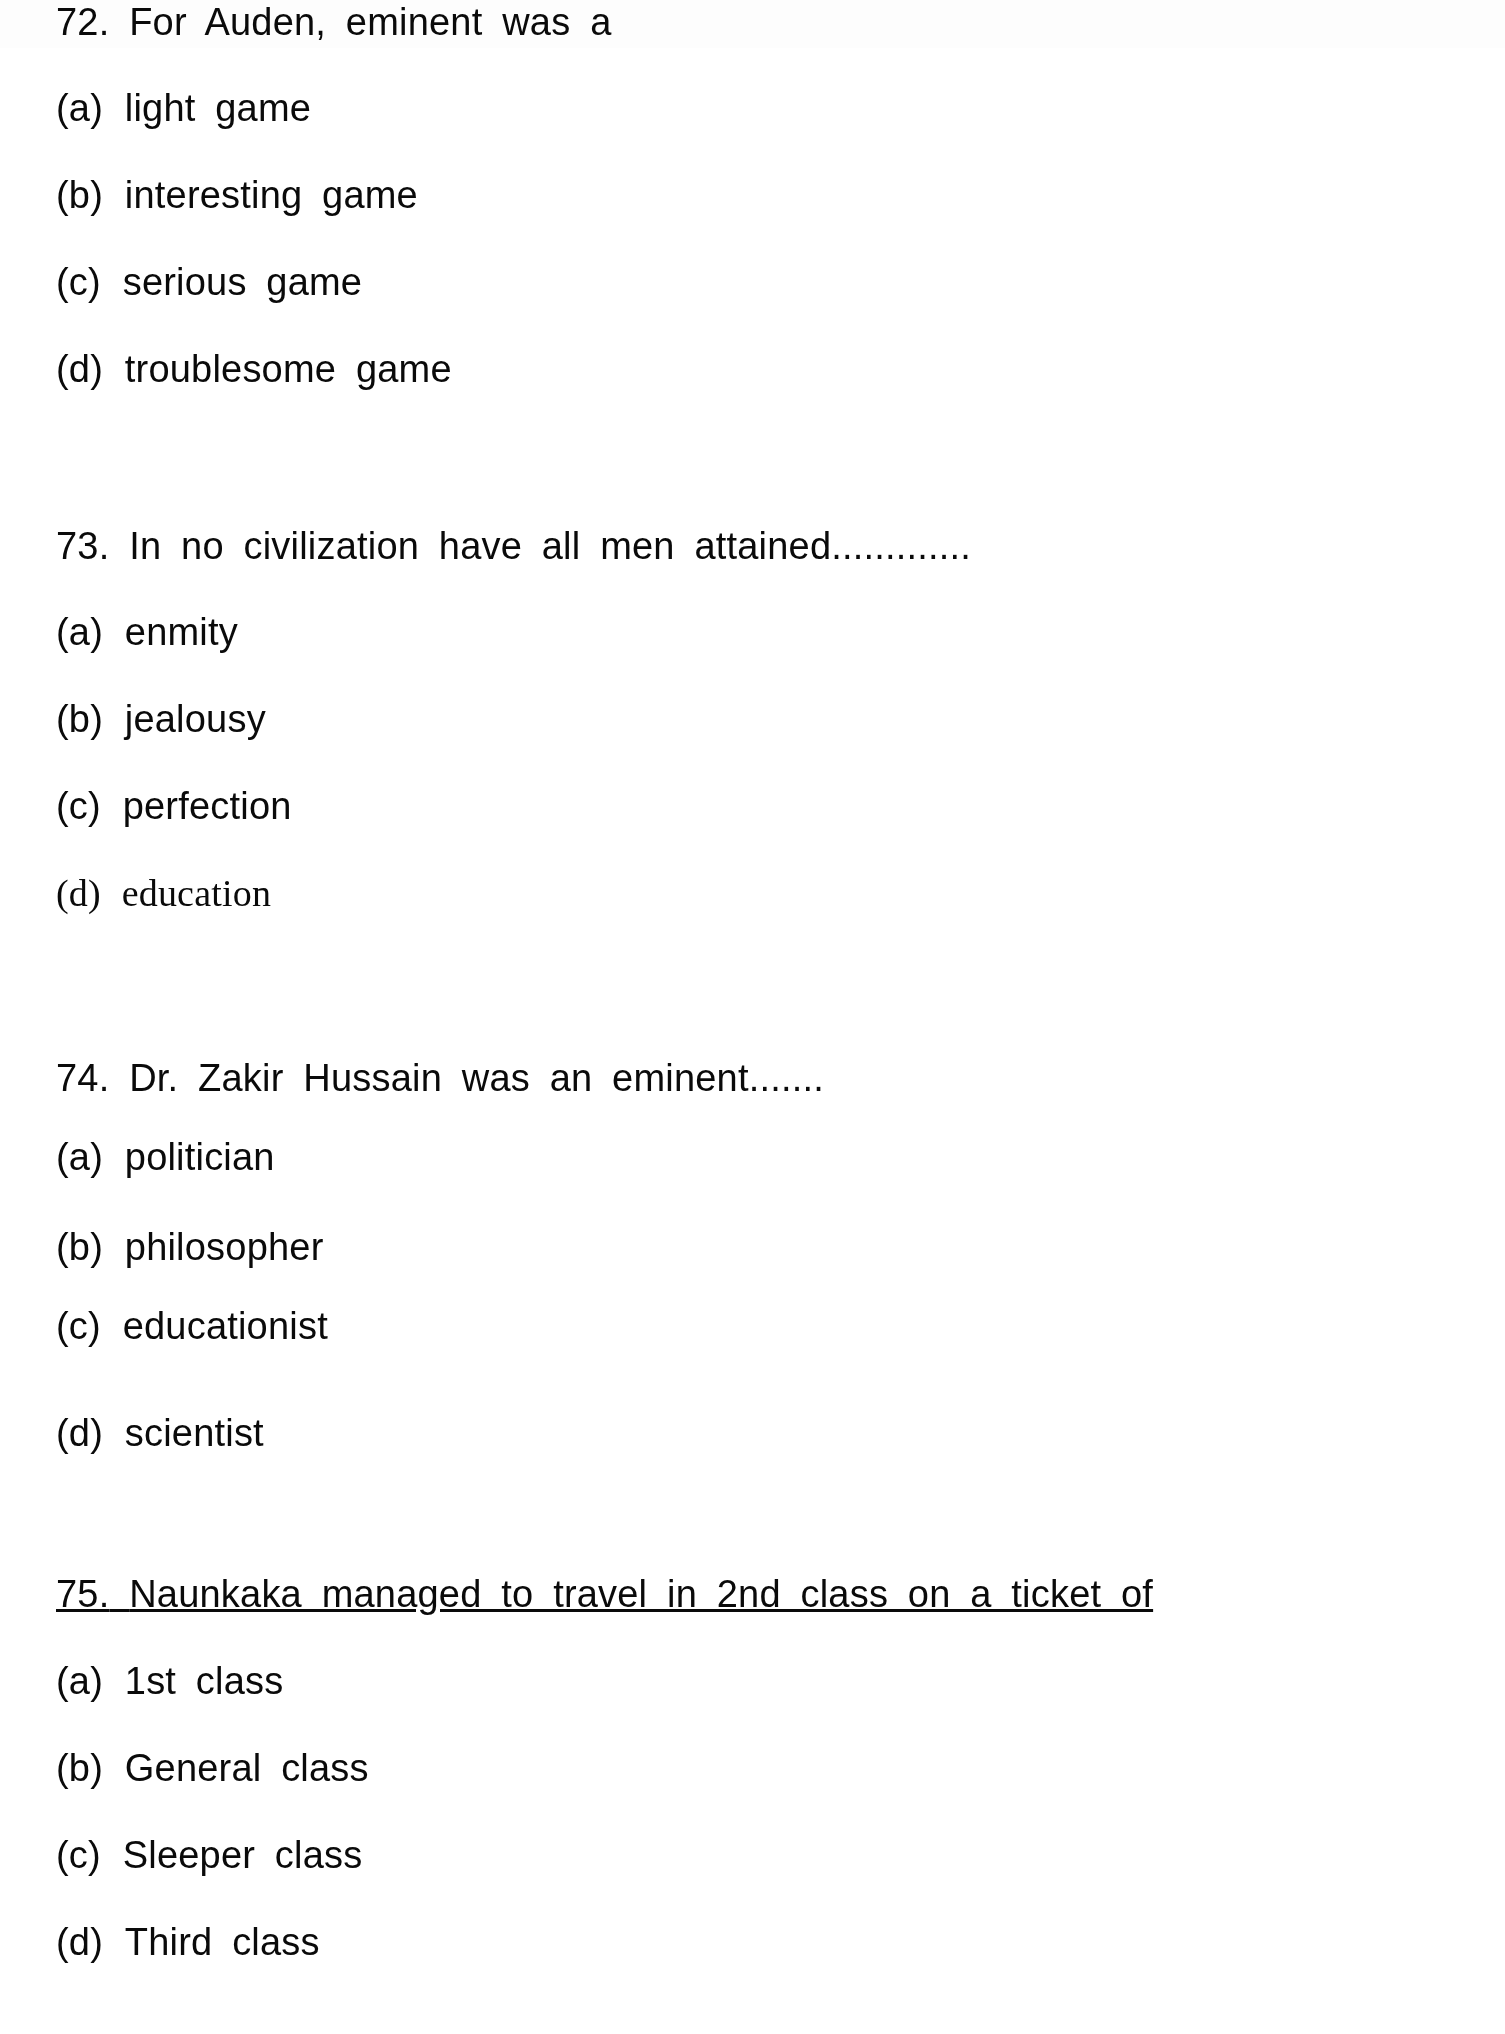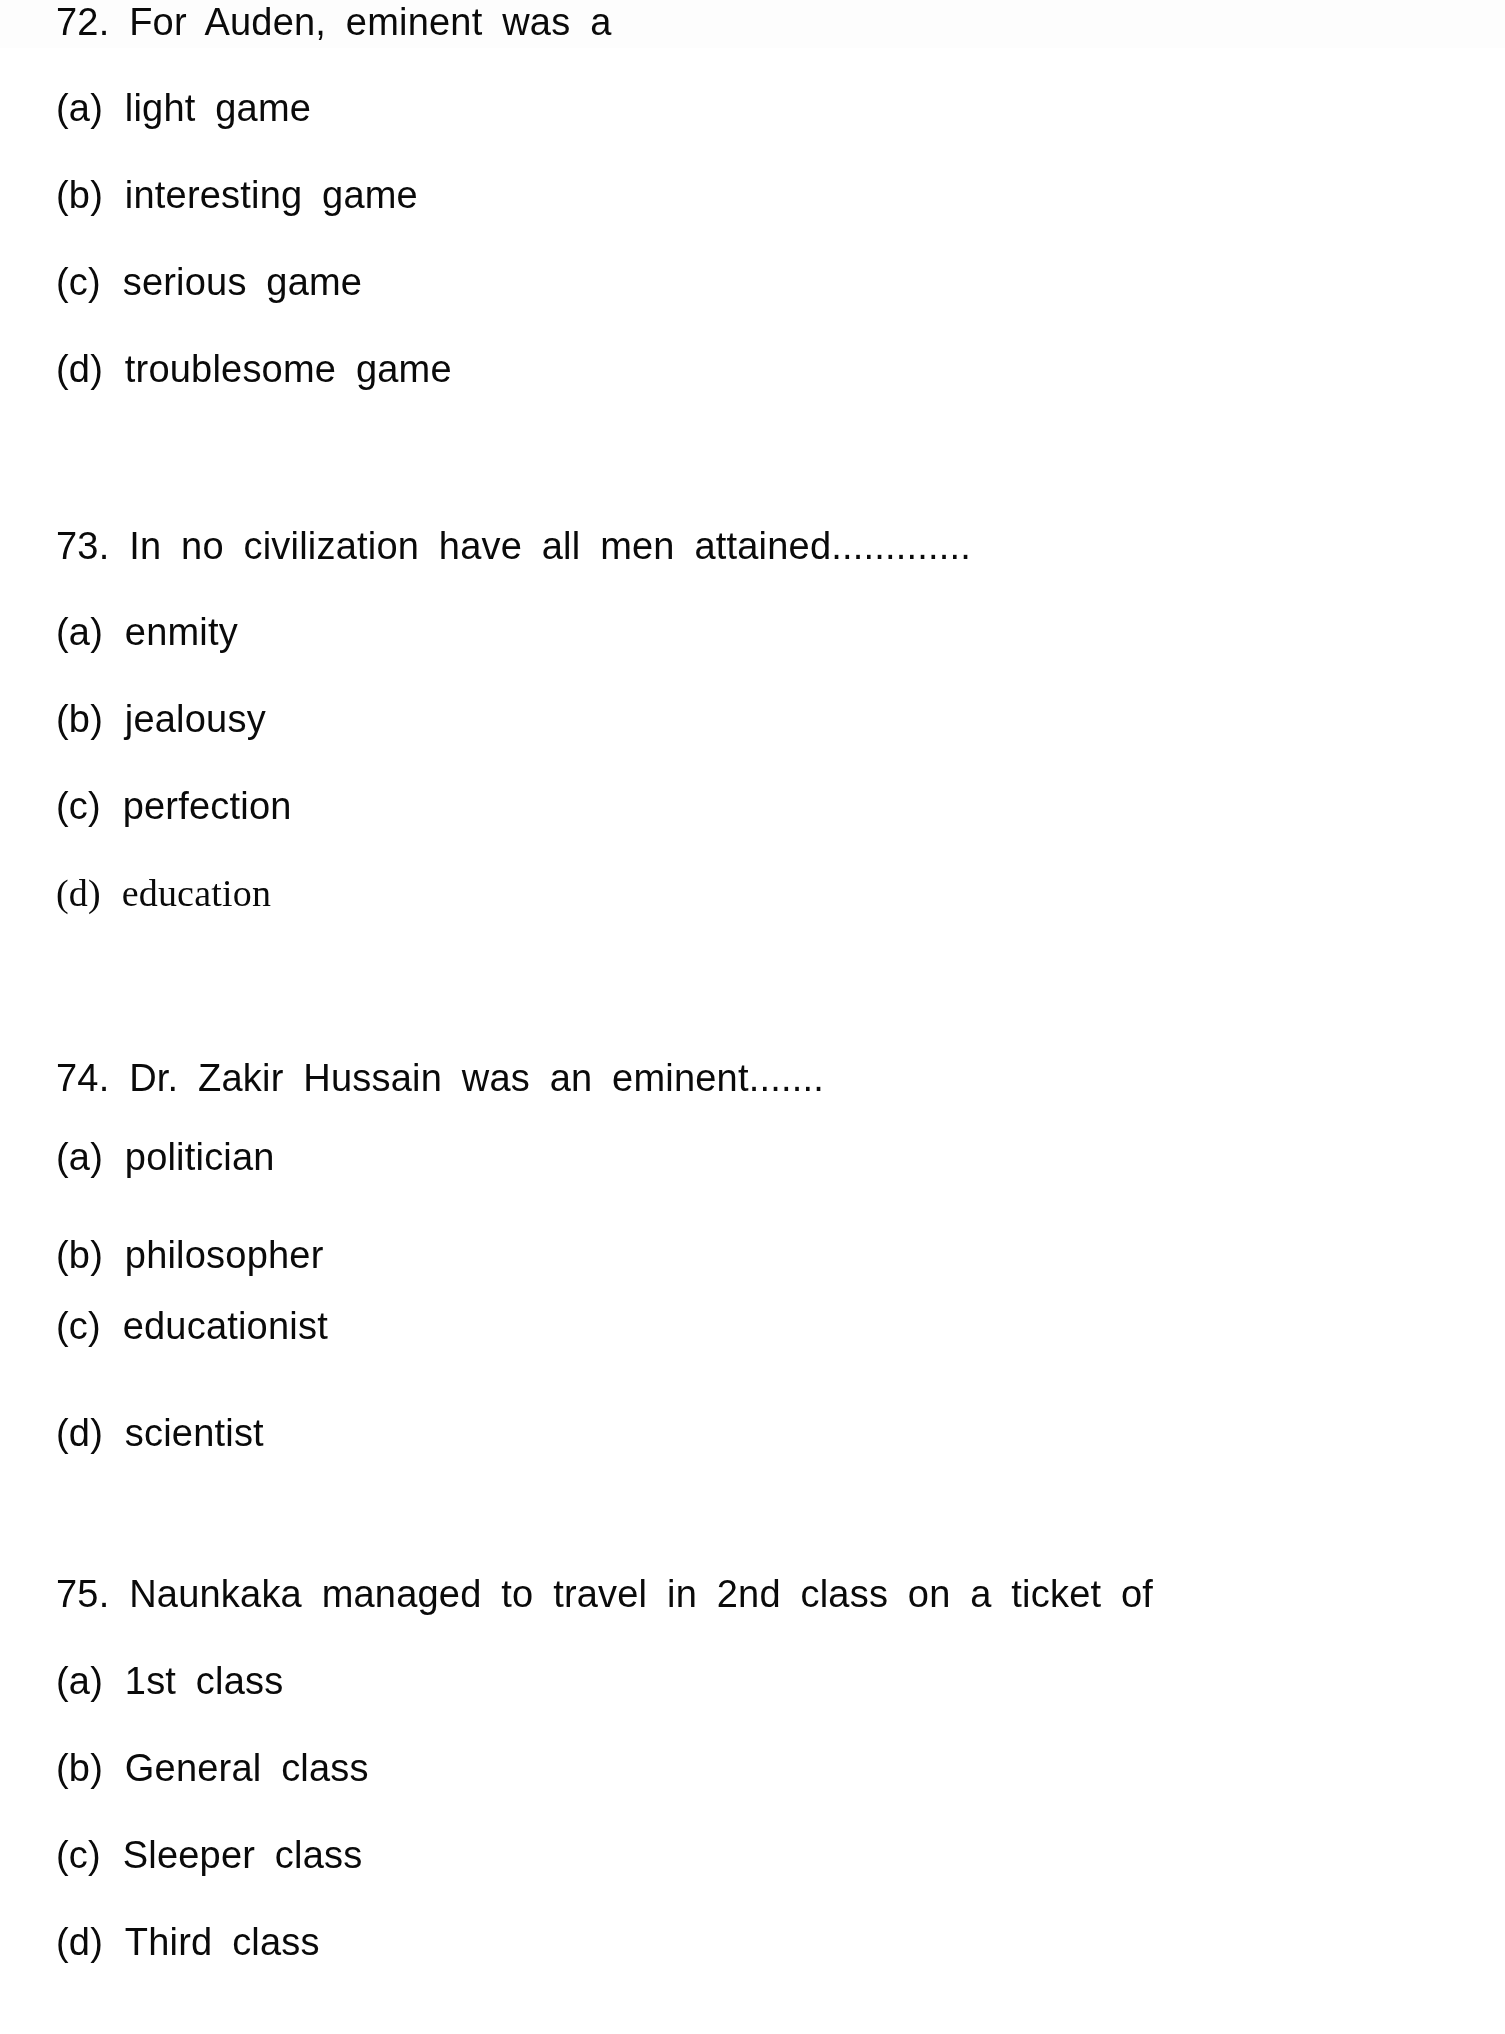--- a/index.html
+++ b/index.html
@@ -102,36 +102,36 @@
 
   <div class="question-block" style="top:1048px;">
     <div class="line" style="top:8px;">
       <span class="q-number">74.</span>
       <span class="q-text">Dr. Zakir Hussain was an eminent.......</span>
     </div>
     <div class="line" style="top:87px;">
       <span class="opt-label">(a)</span>
       <span class="opt-text">politician</span>
     </div>
-    <div class="line" style="top:185px;">
+    <div class="line" style="top:177px;">
       <span class="opt-label">(b)</span>
       <span class="opt-text">philosopher</span>
     </div>
     <div class="line" style="top:256px;text-align:right;">
       <span class="opt-label">(c)</span>
       <span class="opt-text">educationist</span>
     </div>
     <div class="line" style="top:348px;margin-top:15px;">
       <span class="opt-label">(d)</span>
       <span class="opt-text">scientist</span>
     </div>
   </div>
 
   <div class="question-block" style="top:1572px;">
-    <div class="line" style="top:0px;">
+    <div class="line" style="top:0px;text-decoration:underline;">
       <span class="q-number">75.</span>
       <span class="q-text">Naunkaka managed to travel in 2nd class on a ticket of</span>
     </div>
     <div class="line" style="top:87px;">
       <span class="opt-label">(a)</span>
       <span class="opt-text">1st class</span>
     </div>
     <div class="line" style="top:174px;">
       <span class="opt-label">(b)</span>
       <span class="opt-text">General class</span>

